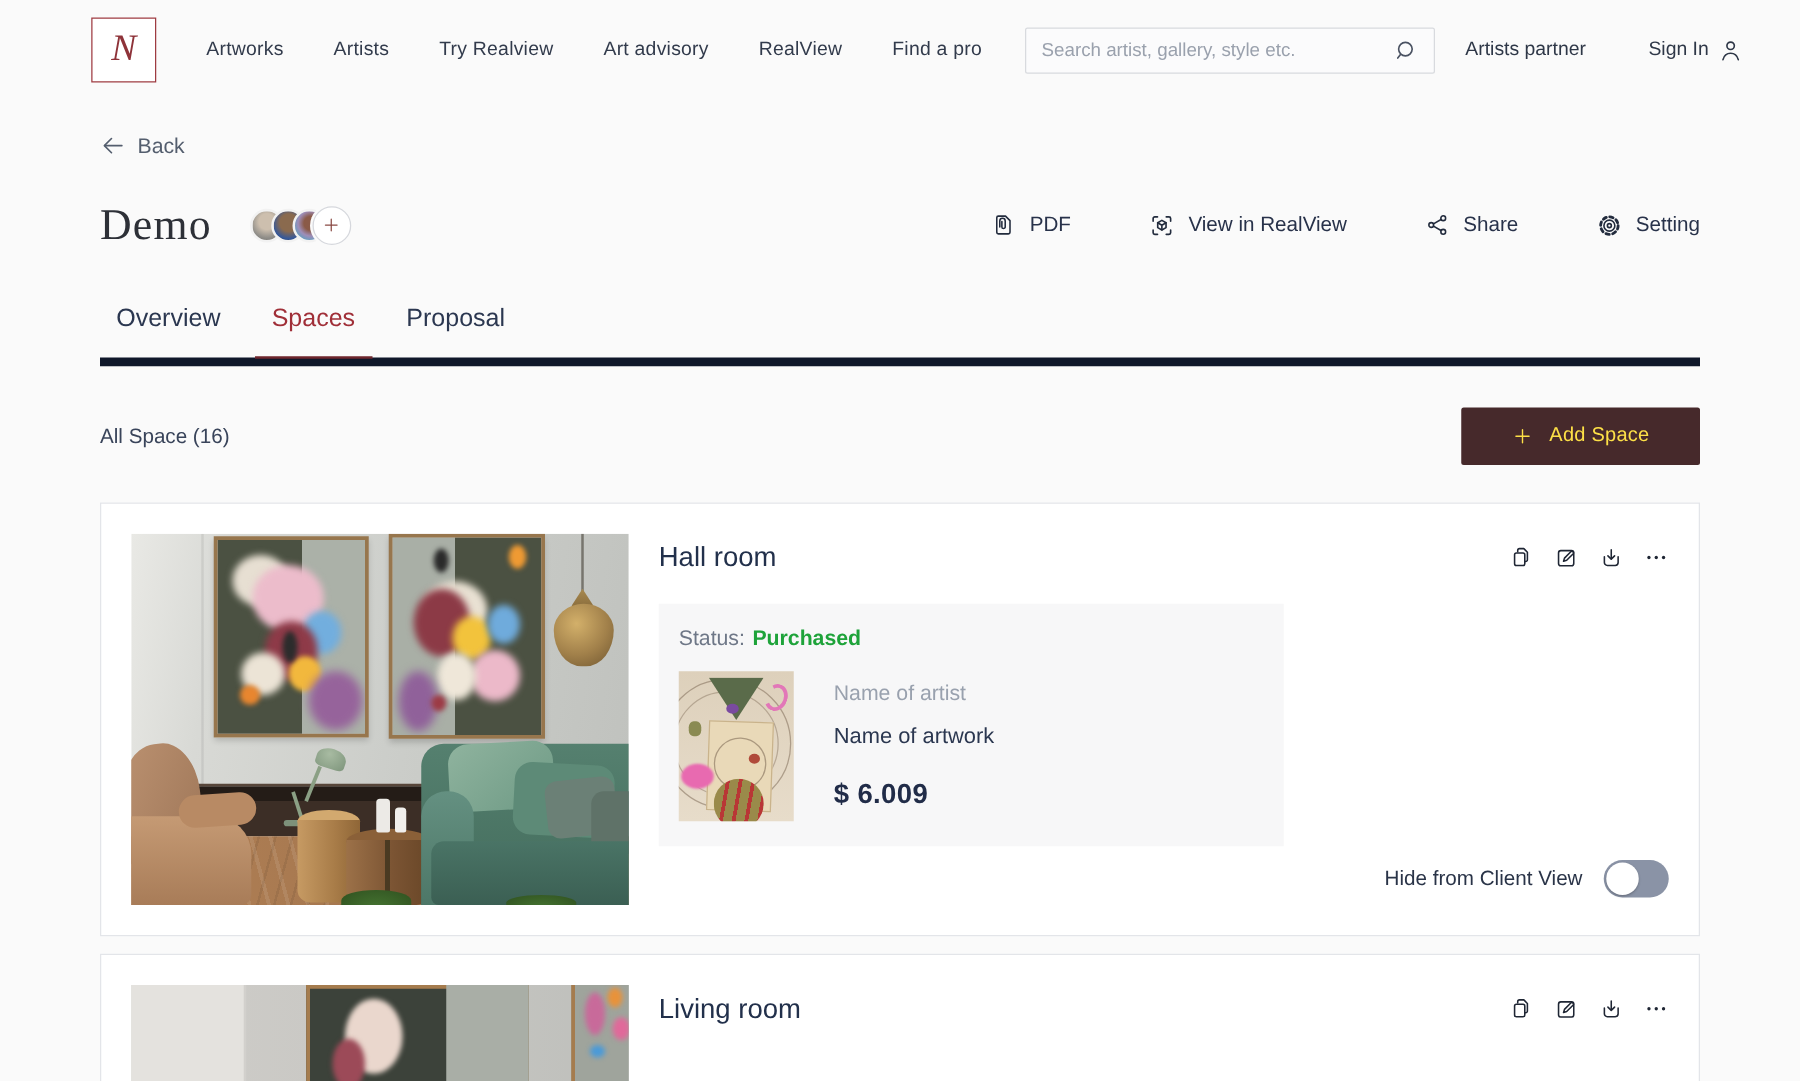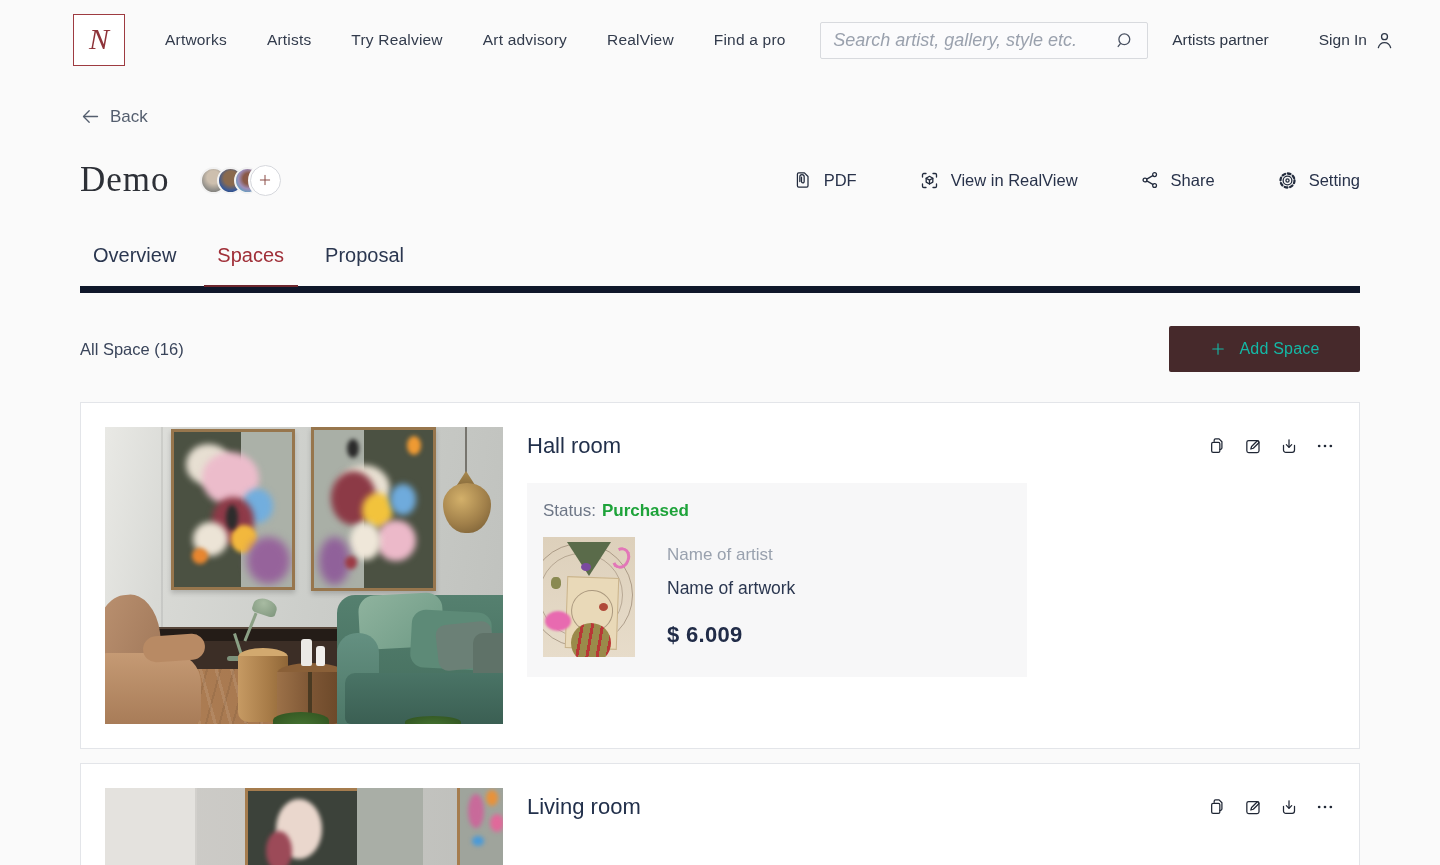--- a/index.html
+++ b/index.html
@@ -14,21 +14,21 @@
   svg { display:block; }
   .ic { stroke:currentColor; fill:none; stroke-width:1.5; stroke-linecap:round; stroke-linejoin:round; }
 
   
   .topbar { height:80px; display:flex; align-items:center; padding:0 45px 0 73px; }
   .logo-box { width:52px; height:52px; border:1px solid #9e3b41; background:#fff; display:flex; align-items:center; justify-content:center; }
   .logo-glyph { font-family:"Liberation Serif", serif; font-style:italic; font-size:30px; color:#8e3339; line-height:1; transform:translateY(-1px); }
   .main-nav { display:flex; gap:40px; margin-left:40px; }
   .nav-link { font-size:15.5px; color:#323b4c; letter-spacing:.2px; cursor:pointer; white-space:nowrap; }
   .search-wrap { margin-left:auto; width:328px; height:37px; border:1px solid #d8dade; border-radius:2px; background:#fbfbfc; display:flex; align-items:center; padding:0 12px; }
-  .search-wrap input { flex:1; border:none; outline:none; background:transparent; font-size:18px; color:#3a4354; font-family:"Liberation Sans", sans-serif;font-style:italic; }
+  .search-wrap input { flex:1; border:none; outline:none; background:transparent; font-size:15px; color:#3a4354; font-family:"Liberation Sans", sans-serif; }
   .search-wrap input::placeholder { color:#9aa1ad; }
   .search-icon { color:#4a5262; }
   .become-partner { margin-left:24px; font-size:15.5px; color:#2e3747; cursor:pointer; white-space:nowrap; }
   .signin { margin-left:50px; display:flex; align-items:center; gap:7px; font-size:15.5px; color:#2e3747; cursor:pointer; white-space:nowrap; }
 
   
   .container { width:1280px; margin:0 auto; }
 
   .back-row { margin-top:26px; display:flex; align-items:center; gap:9px; color:#545e6e; cursor:pointer; width:max-content; }
   .back-row .label { font-size:17px; }
@@ -47,21 +47,21 @@
   .action-btn { display:flex; align-items:center; gap:11px; font-size:16.5px; color:#28324a; cursor:pointer; white-space:nowrap; }
   .action-btn .aicon { color:#222b3d; }
 
   .tabs-row { margin-top:44px; border-bottom:7px solid #0f172a; display:flex; }
   .tab { font-size:20px; color:#2b3750; padding:0 14px 19px 13px; margin-right:14px; cursor:pointer; position:relative; }
   .tab.active { color:#a02f38; }
   .tab.active::after { content:""; position:absolute; left:0; right:0; bottom:-1px; height:2px; background:#6e262d; }
 
   .allspace-row { margin-top:33px; display:flex; align-items:center; justify-content:space-between; }
   .allspace-label { font-size:16.5px; color:#39445a; }
-  .add-space-btn { width:191px; height:46px; background:#46292b; color:#14b8a6; border:none; border-radius:2px; display:flex; align-items:center; justify-content:center; gap:12px; font-size:16px; font-family:"Liberation Sans", sans-serif; cursor:pointer; letter-spacing:.2px; }
+  .add-space-btn { width:191px; height:46px; background:#46292b; color:#fde047; border:none; border-radius:2px; display:flex; align-items:center; justify-content:center; gap:12px; font-size:16px; font-family:"Liberation Sans", sans-serif; cursor:pointer; letter-spacing:.2px; }
 
   
   .space-card { margin-top:30px; background:#fff; border:1px solid #e3e5e9; padding:24px 24px; display:flex; gap:24px; }
   .space-card.second { margin-top:14px; }
   .space-image { width:398px; flex:0 0 398px; overflow:hidden; position:relative; cursor:pointer; }
   .space-image.full { height:297px; }
   .space-image.strip { height:160px; }
   .card-right { flex:1; position:relative; }
   .card-head { display:flex; align-items:flex-start; justify-content:space-between; }
   .card-title { font-size:22px; color:#22304b; font-weight:400; padding-top:6px; }
@@ -414,20 +414,26 @@
             <span class="at at-bird2"></span>
           </div>
           <div class="art-texts">
             <div class="artist-name">Name of artist</div>
             <div class="artwork-name">Name of artwork</div>
             <div class="art-price">$ 6.009</div>
           </div>
         </div>
       </div>
 
+      <div class="toggle-row">
+        <span class="toggle-label">Hide from Client View</span>
+        <span class="toggle">
+            <span class="knob"></span>
+          </span>
+      </div>
     </div>
   </section>
 
   <section class="space-card second">
     <div class="space-image strip">
       <div class="strip-scene">
         <div class="ss ss-wall-l"></div>
         <div class="ss ss-pA">
           <i class="sblob sA1"></i>
             <i class="sblob sA2"></i>

